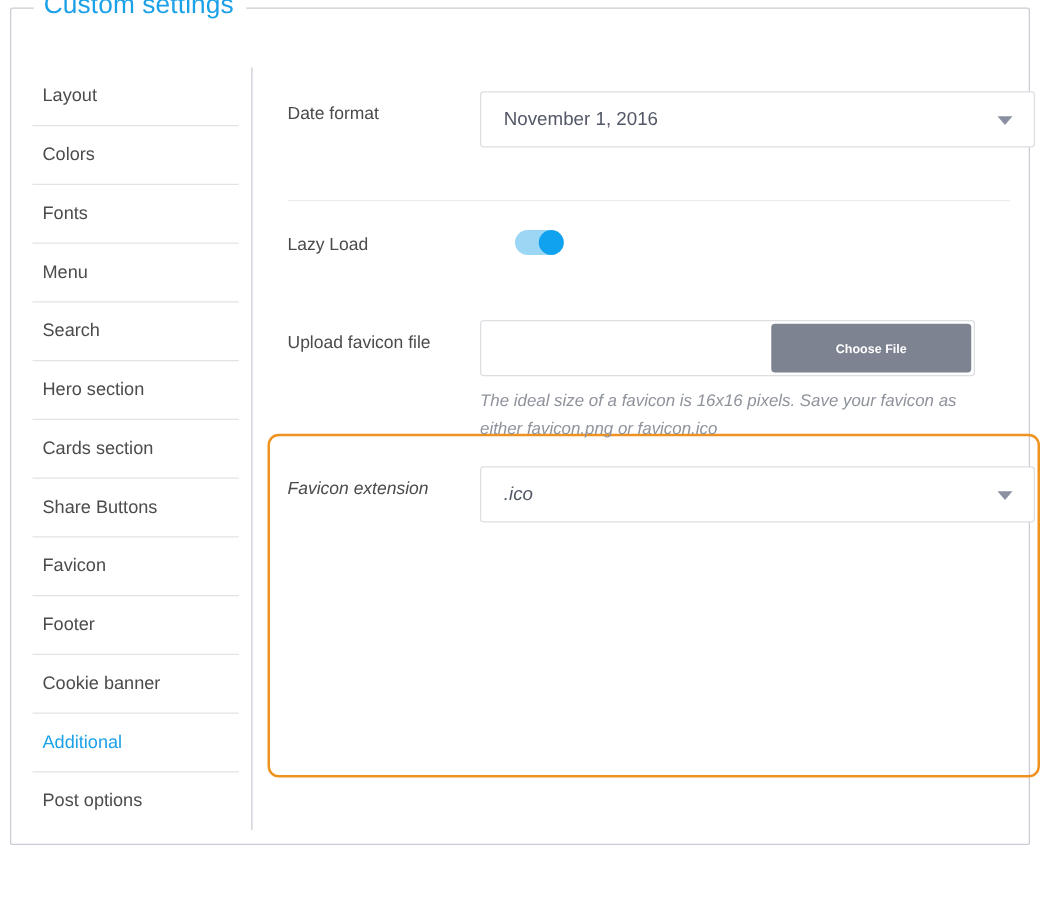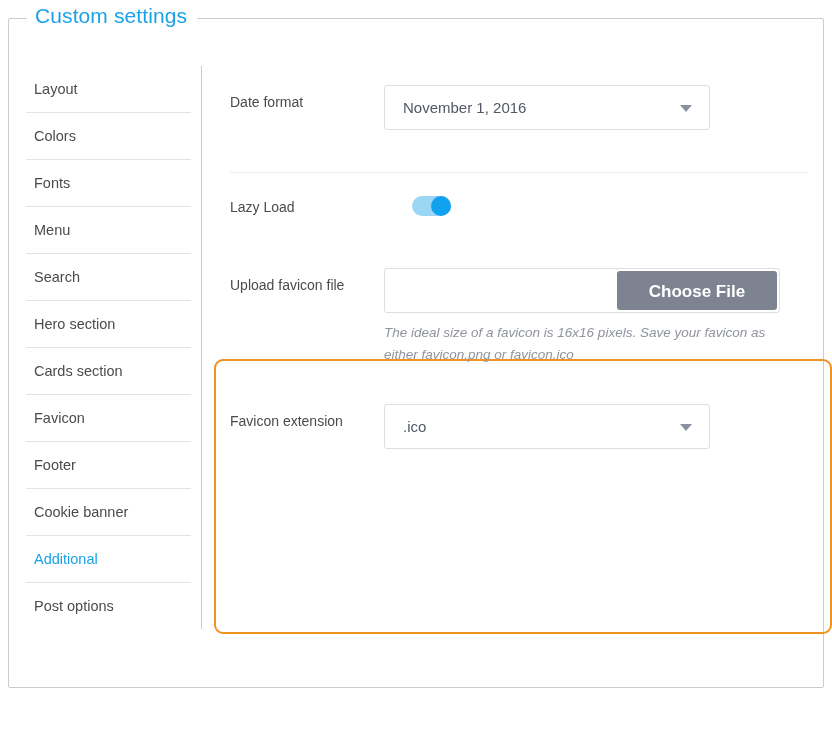--- a/index.html
+++ b/index.html
@@ -11,21 +11,21 @@
     width: 832px;
     height: 730px;
     font-family: "Liberation Sans", sans-serif;
     -webkit-font-smoothing: antialiased;
     overflow: hidden;
   }
 
   .panel {
     position: absolute;
     left: 8px;
-    top: 18px;
+    top: 6px;
     width: 816px;
     height: 670px;
     box-sizing: border-box;
     border: 1px solid #c9ccd3;
     border-radius: 2px;
   }
 
   .panel-legend {
     position: absolute;
     left: 18px;
@@ -90,21 +90,21 @@
     padding-top: 9px;
     padding-left: 28px;
     box-sizing: border-box;
     white-space: nowrap;
   }
   .row-field { flex: 1 1 auto; position: relative; }
 
   .select-box {
     position: relative;
     box-sizing: border-box;
-    width: 326px;
+    width: 444px;
     height: 45px;
     border: 1px solid #dcdee2;
     border-radius: 3px;
     background: #ffffff;
     font-size: 15px;
     color: #525866;
     line-height: 43px;
     padding-left: 18px;
     cursor: pointer;
   }
@@ -181,21 +181,21 @@
   }
   .choose-file {
     position: absolute;
     right: 2px;
     top: 2px;
     width: 160px;
     height: 39px;
     border-radius: 3px;
     background: #7e8392;
     color: #ffffff;
-    font-size: 17px;
+    font-size: 10px;
     font-weight: bold;
     line-height: 39px;
     text-align: center;
     cursor: pointer;
     border: none;
     font-family: "Liberation Sans", sans-serif;
   }
 </style>
 </head>
 <body>
@@ -220,20 +220,23 @@
     <div class="side-item">
       <span>Search</span>
     </div>
     <div class="side-item">
       <span>Hero section</span>
     </div>
     <div class="side-item">
       <span>Cards section</span>
     </div>
     <div class="side-item">
+      <span>Share Buttons</span>
+    </div>
+    <div class="side-item">
       <span>Favicon</span>
     </div>
     <div class="side-item">
       <span>Footer</span>
     </div>
     <div class="side-item">
       <span>Cookie banner</span>
     </div>
     <div class="side-item active">
       <span>Additional</span>
@@ -271,21 +274,21 @@
     <div class="row" style="margin-top:52px;">
       <div class="row-label">Upload favicon file</div>
       <div class="row-field">
         <div class="file-input">
           <button class="choose-file">Choose File</button>
         </div>
         <div class="help" style="width:400px;">The ideal size of a favicon is 16x16 pixels. Save your favicon as either favicon.png or favicon.ico</div>
       </div>
     </div>
 
-    <div class="row" style="margin-top:38px;">
+    <div class="row" style="margin-top:19px;font-style:italic;">
       <div class="row-label">Favicon extension</div>
       <div class="row-field">
         <div class="select-box">
           <span>.ico</span>
           <span class="caret"></span>
         </div>
       </div>
     </div>
 
   </div>

